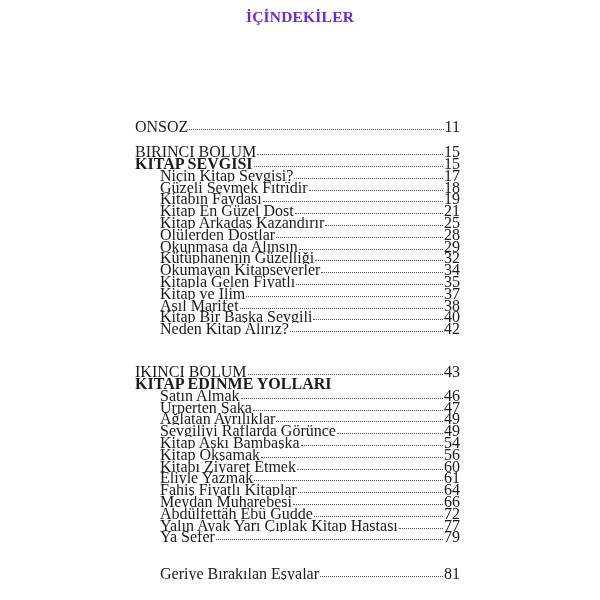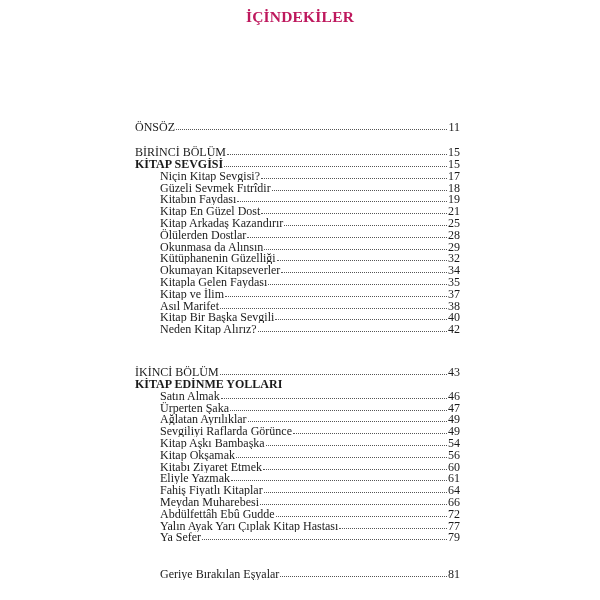--- a/index.html
+++ b/index.html
@@ -5,26 +5,26 @@
     html, body { margin: 0; padding: 0; }
     body {
       width: 600px; height: 600px; background: #ffffff; overflow: hidden;
       position: relative;
       font-family: "Liberation Serif", "DejaVu Serif", serif;
       color: #1a1a1a;
     }
     .page-title {
       position: absolute; top: 8px; left: 0; width: 600px;
       text-align: center; font-weight: bold; font-size: 15.5px; letter-spacing: 0.2px;
-      color: #be185d;
+      color: #6d28d9;
     }
     .toc { position: absolute; left: 0; top: 0; width: 600px; }
     .row {
       position: absolute; left: 135px; width: 325px; height: 12px;
-      display: flex; align-items: baseline; font-size: 12px; line-height: 12px;
+      display: flex; align-items: baseline; font-size: 16px; line-height: 12px;
       white-space: nowrap; overflow: hidden;
     }
     .row.sub { left: 160px; width: 300px; }
     .row.bold { font-weight: bold; }
     .row .label { flex: 0 0 auto; }
     .row .dots {
       flex: 1 1 auto; overflow: hidden; margin: 0 1px;
       border-bottom: 1px dotted #555; height: 8px; align-self: flex-start;
     }
     .row .page { flex: 0 0 auto; text-align: right; font-weight: normal; }
@@ -89,21 +89,21 @@
       <span class="label">Kütüphanenin Güzelliği</span>
       <span class="dots"></span>
       <span class="page">32</span>
     </div>
     <div class="row sub" style="top: 264.2px;">
       <span class="label">Okumayan Kitapseverler</span>
       <span class="dots"></span>
       <span class="page">34</span>
     </div>
     <div class="row sub" style="top: 276px;">
-      <span class="label">Kitapla Gelen Faydası</span>
+      <span class="label">Kitapla Gelen Fiyatlı</span>
       <span class="dots"></span>
       <span class="page">35</span>
     </div>
     <div class="row sub" style="top: 287.8px;">
       <span class="label">Kitap ve İlim</span>
       <span class="dots"></span>
       <span class="page">37</span>
     </div>
     <div class="row sub" style="top: 299.6px;">
       <span class="label">Asıl Marifet</span>

